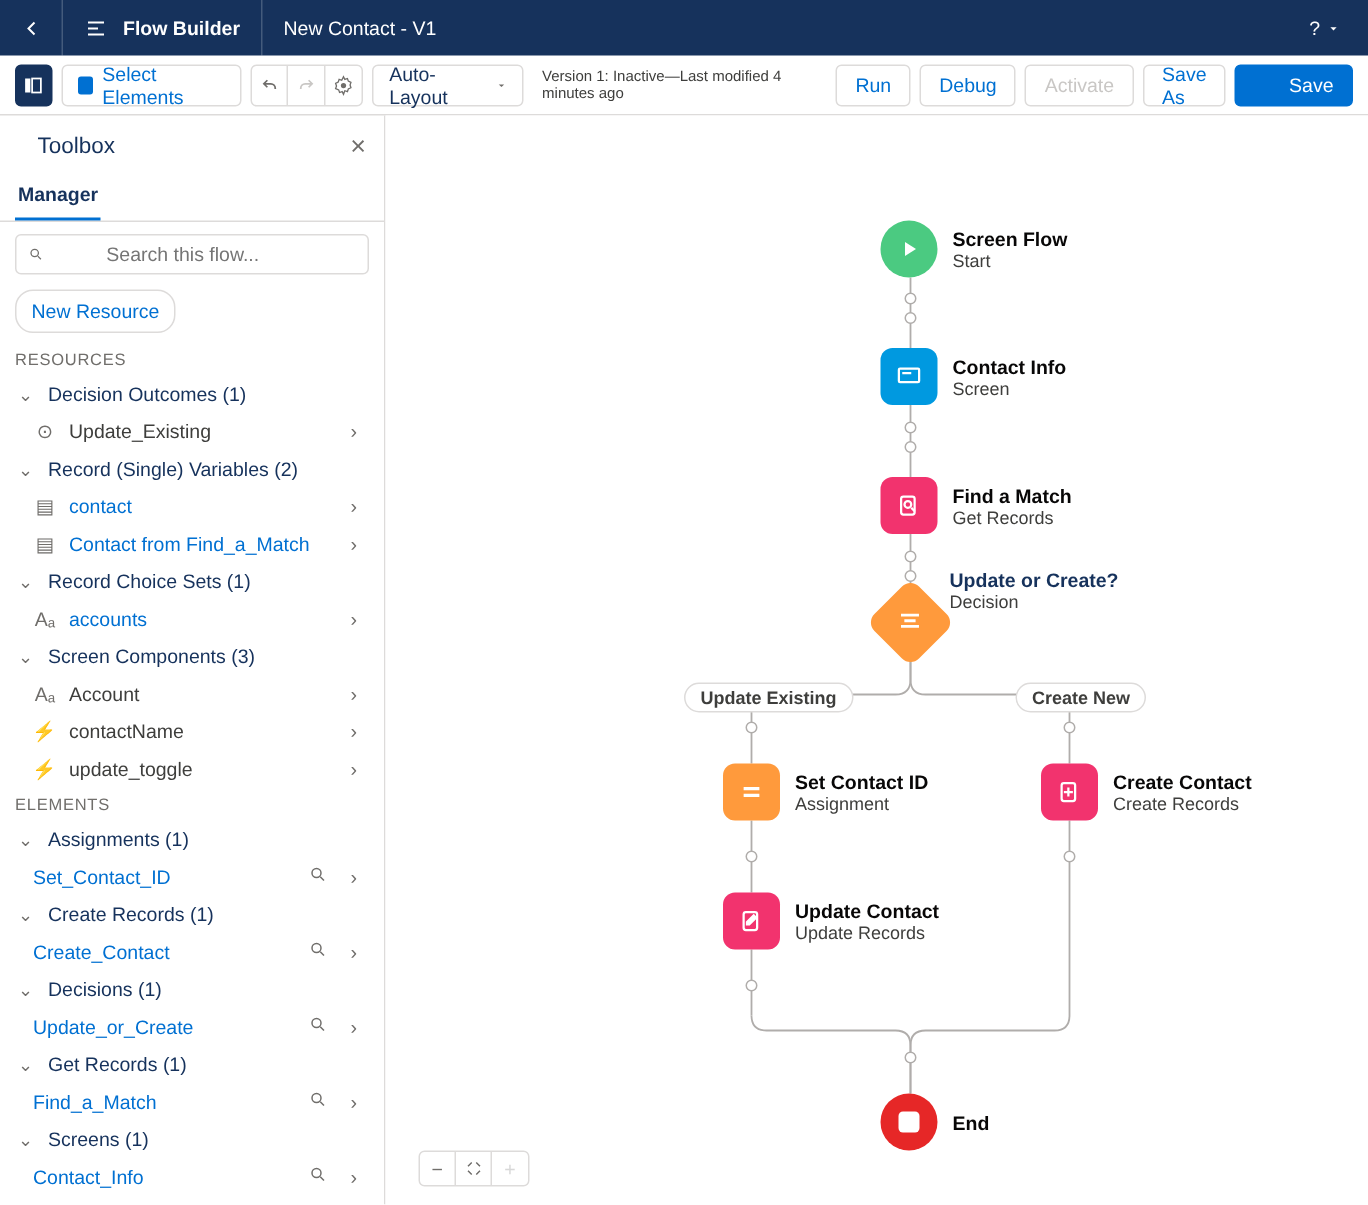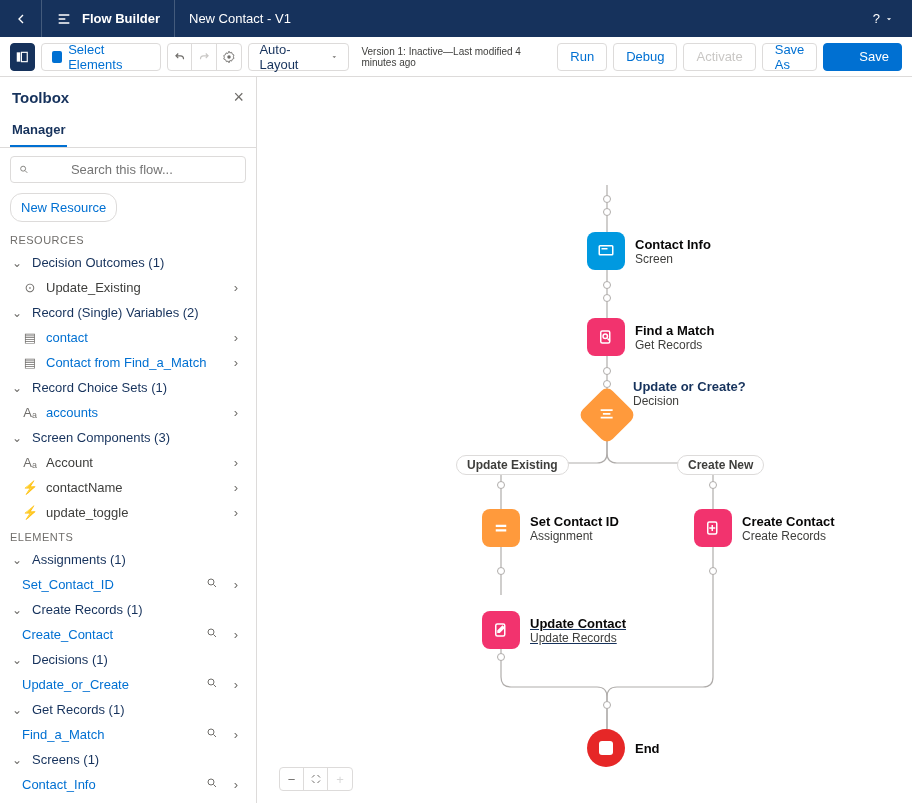--- a/index.html
+++ b/index.html
@@ -27,21 +27,21 @@
 .right-btns { margin-left:auto; display:flex; gap:6px; }
 .btn { height:28px; padding:0 12px; border:1px solid #dddbda; border-radius:4px; background:#fff; display:flex; align-items:center; font-size:13px; cursor:pointer; }
 .btn.blue-text { color:#0070d2; }
 .btn.disabled { color:#c9c7c5; cursor:default; }
 .btn.primary { background:#0070d2; border-color:#0070d2; color:#fff;padding-left:35px; }
 
 
 .main { display:flex; height:726px; }
 .sidebar { width:257px; border-right:1px solid #dddbda; display:flex; flex-direction:column; }
 .sb-header { padding:10px 12px 6px; display:flex; align-items:center; justify-content:space-between; }
-.sb-title { font-size:15px; font-weight:700; }
+.sb-title { font-size:15px; font-weight:400;margin-left:13px; }
 .sb-close { font-size:18px; color:#706e6b; cursor:pointer; }
 .sb-tabs { border-bottom:1px solid #dddbda; padding:0 10px; }
 .sb-tab { display:inline-block; padding:8px 2px; font-weight:700; color:#16325c; border-bottom:2px solid #0070d2; }
 .sb-search { padding:8px 10px; }
 .sb-search-box { display:flex; align-items:center; gap:6px; border:1px solid #dddbda; border-radius:4px; padding:5px 8px; color:#706e6b; }
 .sb-search-box input { border:none; outline:none; width:100%; font-size:13px;margin-left:36px; }
 .sb-newres { margin:2px 10px 6px; display:inline-block; padding:6px 10px; border:1px solid #dddbda; border-radius:12px; color:#0070d2; background:#fff; cursor:pointer; }
 .sb-section-label { padding:6px 10px 4px; font-size:11px; letter-spacing:.5px; color:#706e6b; }
 .sb-row { display:flex; align-items:center; padding:5px 10px; gap:8px; cursor:pointer; }
 .sb-row.cat { font-weight:400; }
@@ -330,20 +330,31 @@
     <div class="dot" style="left:346px; top:217px;"></div>
     <div class="dot" style="left:346px; top:290px;"></div>
     <div class="dot" style="left:346px; top:303px;"></div>
     <div class="dot" style="left:240px; top:404px;"></div>
     <div class="dot" style="left:452px; top:404px;"></div>
     <div class="dot" style="left:240px; top:490px;"></div>
     <div class="dot" style="left:452px; top:490px;"></div>
     <div class="dot" style="left:240px; top:576px;"></div>
     <div class="dot" style="left:346px; top:624px;"></div>
 
+    <div class="node" style="left:330px; top:70px;">
+      <div class="circle-start">
+        <svg width="16" height="16" viewBox="0 0 24 24" fill="white">
+            <path d="M8 5v14l11-7z"></path>
+          </svg>
+      </div>
+      <div class="labels">
+        <div class="t1">Screen Flow</div>
+        <div class="t2">Start</div>
+      </div>
+    </div>
 
     <div class="node" style="left:330px; top:155px;">
       <div class="shape" style="background:#0099e0;">
         <svg width="18" height="18" viewBox="0 0 24 24" fill="none" stroke="white" stroke-width="2">
             <rect x="3" y="5" width="18" height="12" rx="1"></rect>
             <line x1="6" y1="9" x2="14" y2="9"></line>
           </svg>
       </div>
       <div class="labels">
         <div class="t1">Contact Info</div>
@@ -400,21 +411,21 @@
             <rect x="5" y="4" width="12" height="16" rx="2"></rect>
             <path d="M11 8v8M7 12h8"></path>
           </svg>
       </div>
       <div class="labels">
         <div class="t1">Create Contact</div>
         <div class="t2">Create Records</div>
       </div>
     </div>
 
-    <div class="node" style="left:225px; top:534px;text-decoration:underline;">
+    <div class="node" style="left:225px; top:518px;">
       <div class="shape" style="background:#f2336e;">
         <svg width="18" height="18" viewBox="0 0 24 24" fill="none" stroke="white" stroke-width="2">
             <rect x="5" y="4" width="12" height="16" rx="2"></rect>
             <path d="M14 9l-5 5M9 9l5 5" stroke="none"></path>
             <path d="M8 13l6-6 2 2-6 6H8v-2z" fill="white"></path>
           </svg>
       </div>
       <div class="labels">
         <div class="t1">Update Contact</div>
         <div class="t2">Update Records</div>

